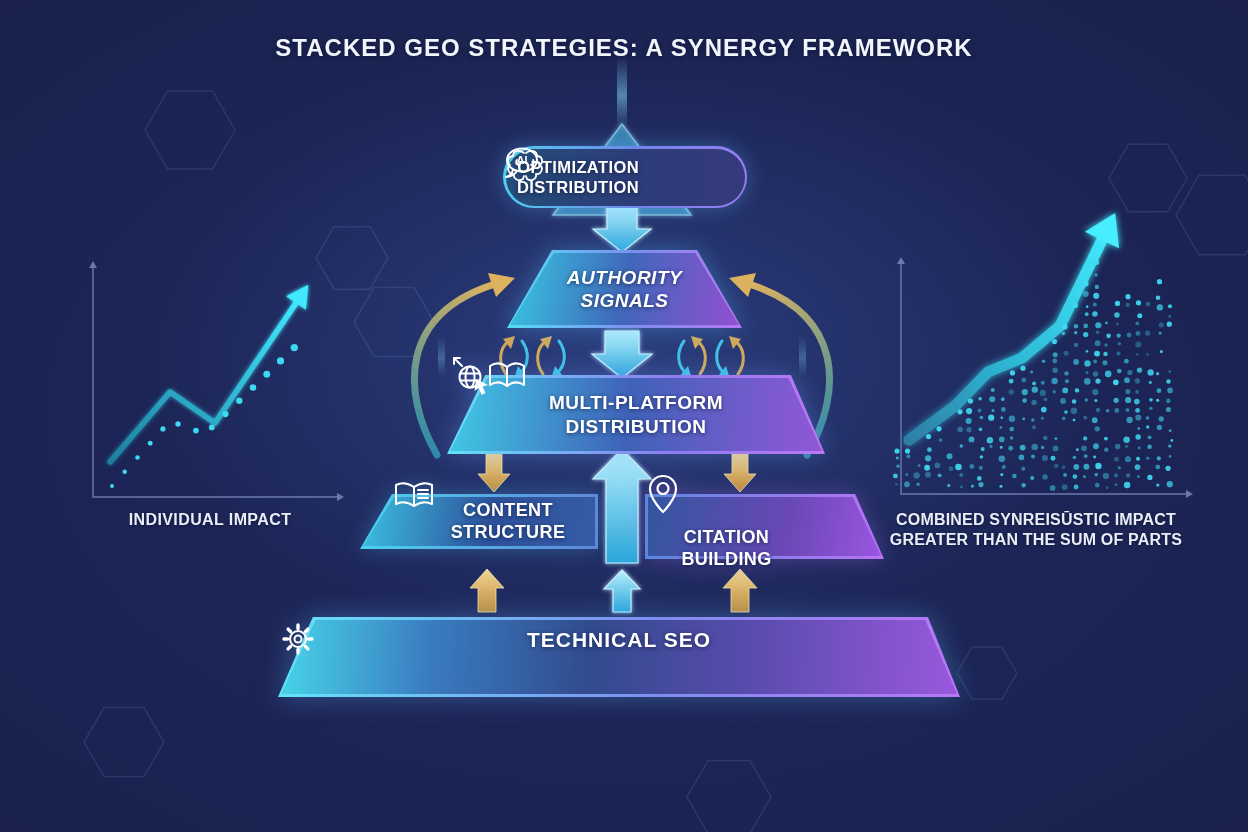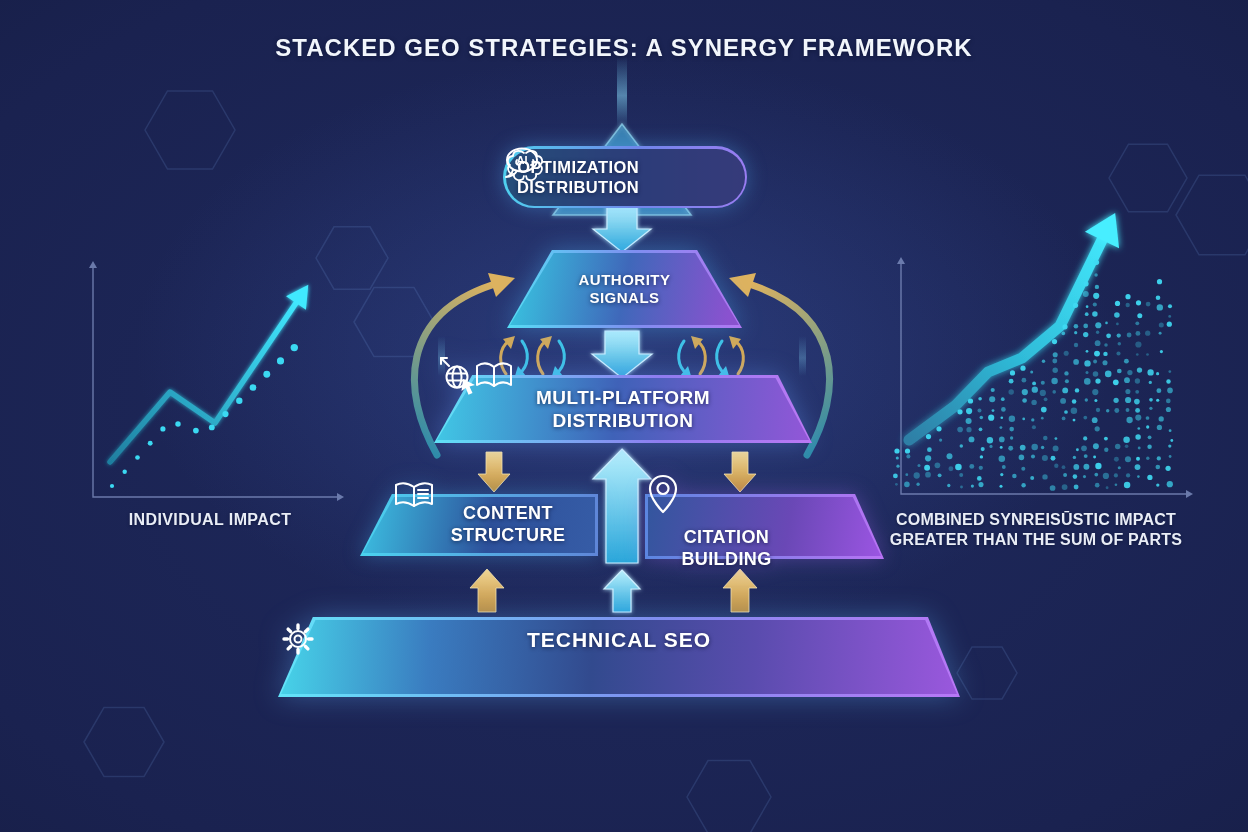--- a/index.html
+++ b/index.html
@@ -24,26 +24,26 @@
   
   .pill{position:absolute;left:503px;top:146px;width:244px;height:62px;filter:drop-shadow(0 0 10px rgba(90,180,255,.35));}
   .pill .outer{border-radius:31px;background:linear-gradient(90deg,#4fd0ee,#6f86ea 55%,#9a7df2);}
   .pill .inner{inset:2.5px;border-radius:29px;background:rgba(26,40,88,.78);}
   .pill .overlay{flex-direction:row;justify-content:flex-start;padding:0 14px;box-sizing:border-box;}
   .pill .lbl{font-size:16.5px;letter-spacing:.4px;}
   
   .auth{left:507px;top:250px;width:235px;height:78px;filter:drop-shadow(0 0 12px rgba(80,190,255,.35));}
   .auth .outer{clip-path:polygon(19.1% 0,80.9% 0,100% 100%,0 100%);background:linear-gradient(90deg,#55dcf4,#7f8ef0 55%,#b277f2);}
   .auth .inner{clip-path:polygon(19.1% 0,80.9% 0,100% 100%,0 100%);background:linear-gradient(100deg,#39bede 5%,#3f68ba 50%,#8a52cf 95%);}
-  .auth .lbl{font-size:15px;letter-spacing:.5px;}
-  .multi{left:434px;top:375px;width:378px;height:68px;filter:drop-shadow(0 0 12px rgba(110,160,255,.35));}
+  .auth .lbl{font-size:19px;letter-spacing:.5px;font-style:italic;}
+  .multi{left:447px;top:375px;width:378px;height:79px;filter:drop-shadow(0 0 12px rgba(110,160,255,.35));}
   .multi .outer{clip-path:polygon(10.1% 0,91% 0,100% 100%,0 100%);background:linear-gradient(90deg,#5fe2f6,#8f7cf0 60%,#bb78f4);}
   .multi .inner{clip-path:polygon(10.1% 0,91% 0,100% 100%,0 100%);background:linear-gradient(95deg,#41c9e6 0%,#3f62b8 48%,#9257d8 100%);}
   .multi .lbl{font-size:19px;letter-spacing:.5px;}
-  .cbox{left:360px;top:494px;width:238px;height:62px;filter:drop-shadow(0 0 10px rgba(80,190,255,.3));}
+  .cbox{left:360px;top:494px;width:238px;height:55px;filter:drop-shadow(0 0 10px rgba(80,190,255,.3));}
   .cbox .outer{clip-path:polygon(13.4% 0,100% 0,100% 100%,0 100%);background:linear-gradient(90deg,#4ad2ee,#5f86d8);}
   .cbox .inner{clip-path:polygon(13.4% 0,100% 0,100% 100%,0 100%);background:linear-gradient(100deg,#3cc0e2 0%,#2d519b 55%,#365ca6 100%);}
   .cbox .lbl{font-size:18px;letter-spacing:.4px;margin-left:58px;}
   .cite{left:645px;top:494px;width:239px;height:65px;filter:drop-shadow(0 0 10px rgba(170,110,250,.32));}
   .cite .outer{clip-path:polygon(0 0,87.9% 0,100% 100%,0 100%);background:linear-gradient(90deg,#5b86e0,#b873f4);}
   .cite .inner{clip-path:polygon(0 0,87.9% 0,100% 100%,0 100%);background:linear-gradient(100deg,#33569e 0%,#6a48b6 60%,#9b55e2 100%);}
   .cite .lbl{font-size:18px;letter-spacing:.4px;margin-right:76px;margin-top:44px;}
   .tech{left:278px;top:617px;width:682px;height:80px;filter:drop-shadow(0 0 14px rgba(100,180,255,.35));}
   .tech .outer{clip-path:polygon(5.1% 0,95.3% 0,100% 100%,0 100%);background:linear-gradient(90deg,#62e4f8 0%,#7f8ef0 55%,#b877f6 100%);}
   .tech .inner{clip-path:polygon(5.1% 0,95.3% 0,100% 100%,0 100%);background:linear-gradient(93deg,#47d4e9 0%,#3a7cc0 22%,#324a8e 46%,#5a4cae 70%,#9a58dd 100%);}

